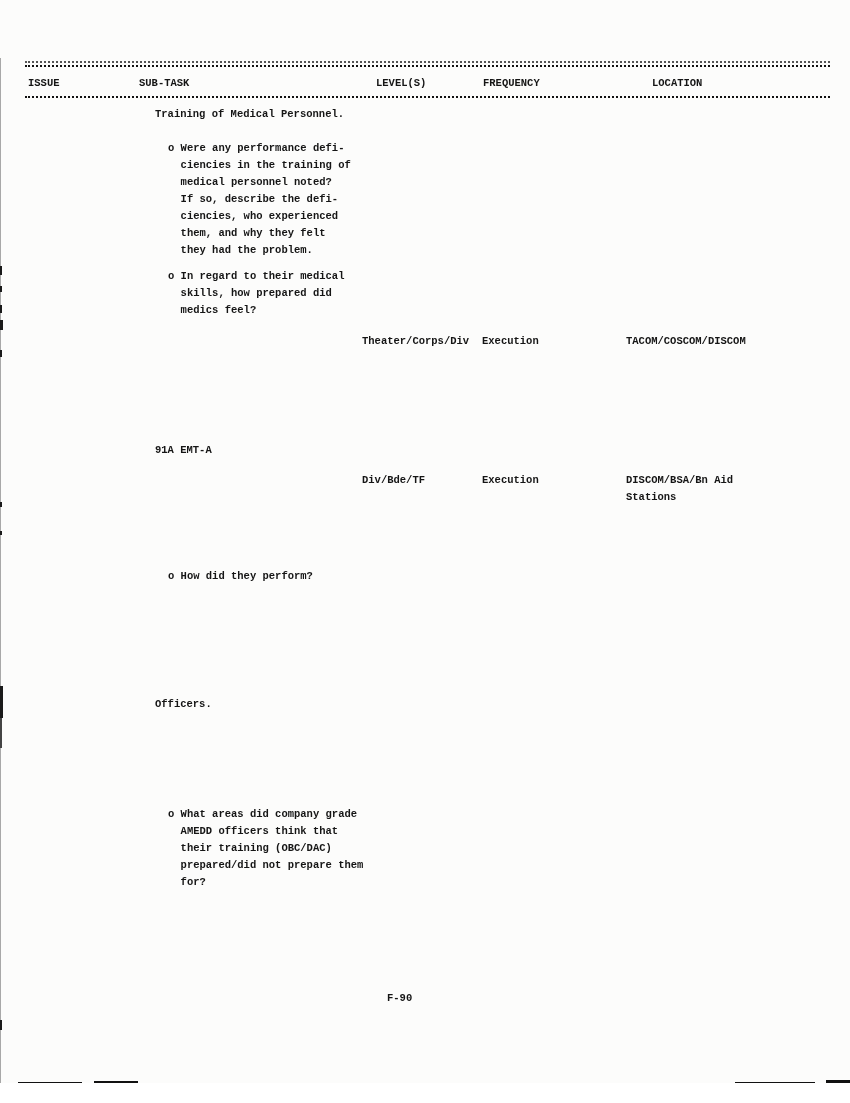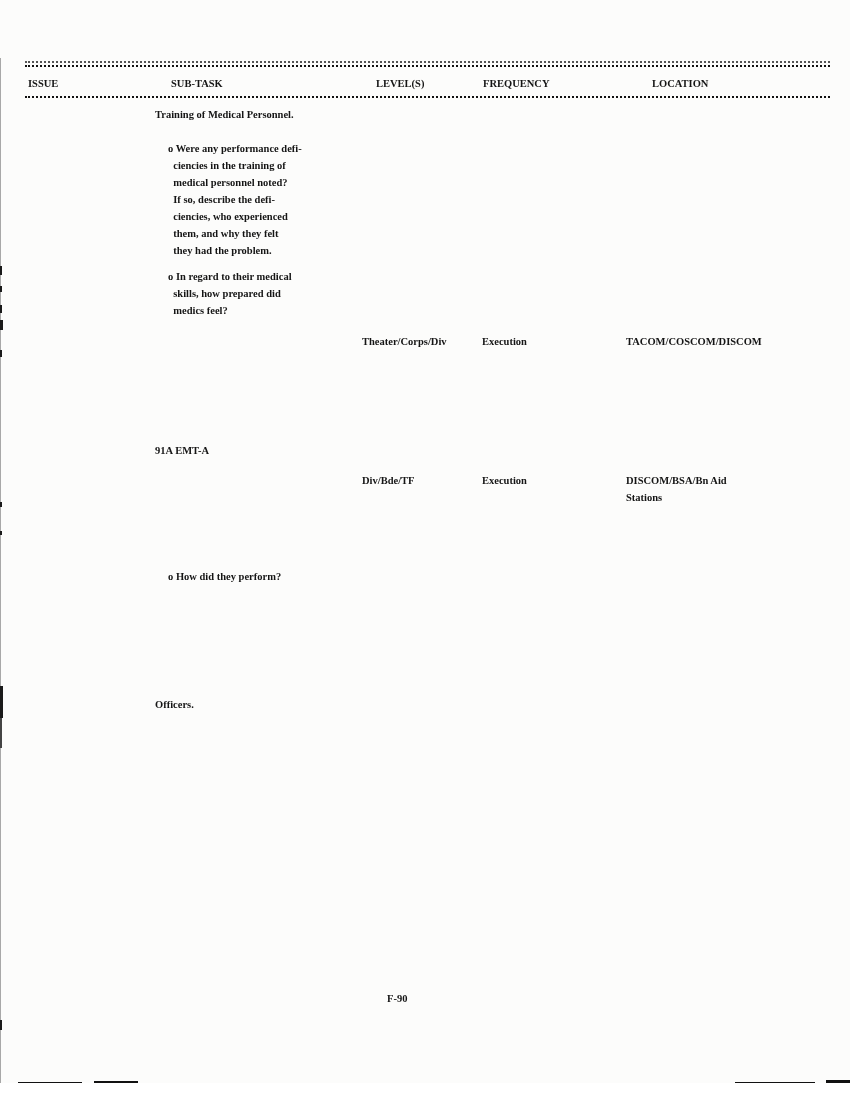--- a/index.html
+++ b/index.html
@@ -2,21 +2,21 @@
 <html><head>
 <meta charset="utf-8">
 <style>
   html,body{margin:0;padding:0;}
   body{background:#ffffff;}
   .page{
     position:relative;
     width:850px;height:1083px;
     background:#fcfcfb;
     overflow:hidden;
-    font-family:Liberation Serif, serif;
+    font-family:Liberation Mono, monospace;
     color:#151515;
   }
   .txt{
     position:absolute;
     font-size:10.5px;
     line-height:17px;
     font-weight:700;
     white-space:pre;
     letter-spacing:0;
   }
@@ -33,21 +33,21 @@
 </head>
 <body>
 
 <div class="page">
 
   <div class="rule rule-light" style="top:61px"></div>
   <div class="rule rule-heavy" style="top:65px"></div>
   <div class="rule rule-heavy" style="top:96px"></div>
 
   <div class="txt hdr" style="left:28px;top:75px">ISSUE</div>
-  <div class="txt hdr" style="left:171px;top:75px">SUB-TASK</div>
+  <div class="txt hdr" style="left:139px;top:75px">SUB-TASK</div>
   <div class="txt hdr" style="left:376px;top:75px">LEVEL(S)</div>
   <div class="txt hdr" style="left:483px;top:75px">FREQUENCY</div>
   <div class="txt hdr" style="left:652px;top:75px">LOCATION</div>
 
 
   <div class="txt" style="left:155px;top:106px">Training of Medical Personnel.</div>
   <div class="txt" style="left:168px;top:140px">o Were any performance defi-
   ciencies in the training of
   medical personnel noted?
   If so, describe the defi-
@@ -62,20 +62,25 @@
   <div class="txt" style="left:626px;top:333px">TACOM/COSCOM/DISCOM</div>
 
   <div class="txt" style="left:155px;top:442px">91A EMT-A</div>
   <div class="txt" style="left:362px;top:472px">Div/Bde/TF</div>
   <div class="txt" style="left:482px;top:472px">Execution</div>
   <div class="txt" style="left:626px;top:472px">DISCOM/BSA/Bn Aid
 Stations</div>
   <div class="txt" style="left:168px;top:568px">o How did they perform?</div>
 
   <div class="txt" style="left:155px;top:696px">Officers.</div>
+  <div class="txt" style="left:168px;top:806px">o What areas did company grade
+  AMEDD officers think that
+  their training (OBC/DAC)
+  prepared/did not prepare them
+  for?</div>
 
   <div class="txt" style="left:387px;top:990px">F-90</div>
 
   <div class="edge-line"></div>
   <div class="edge-mark" style="left:0;top:266px;width:2px;height:9px"></div>
   <div class="edge-mark" style="left:0;top:286px;width:2px;height:6px"></div>
   <div class="edge-mark" style="left:0;top:305px;width:2px;height:8px"></div>
   <div class="edge-mark" style="left:0;top:320px;width:3px;height:10px"></div>
   <div class="edge-mark" style="left:0;top:350px;width:2px;height:7px"></div>
   <div class="edge-mark" style="left:0;top:502px;width:2px;height:5px"></div>

